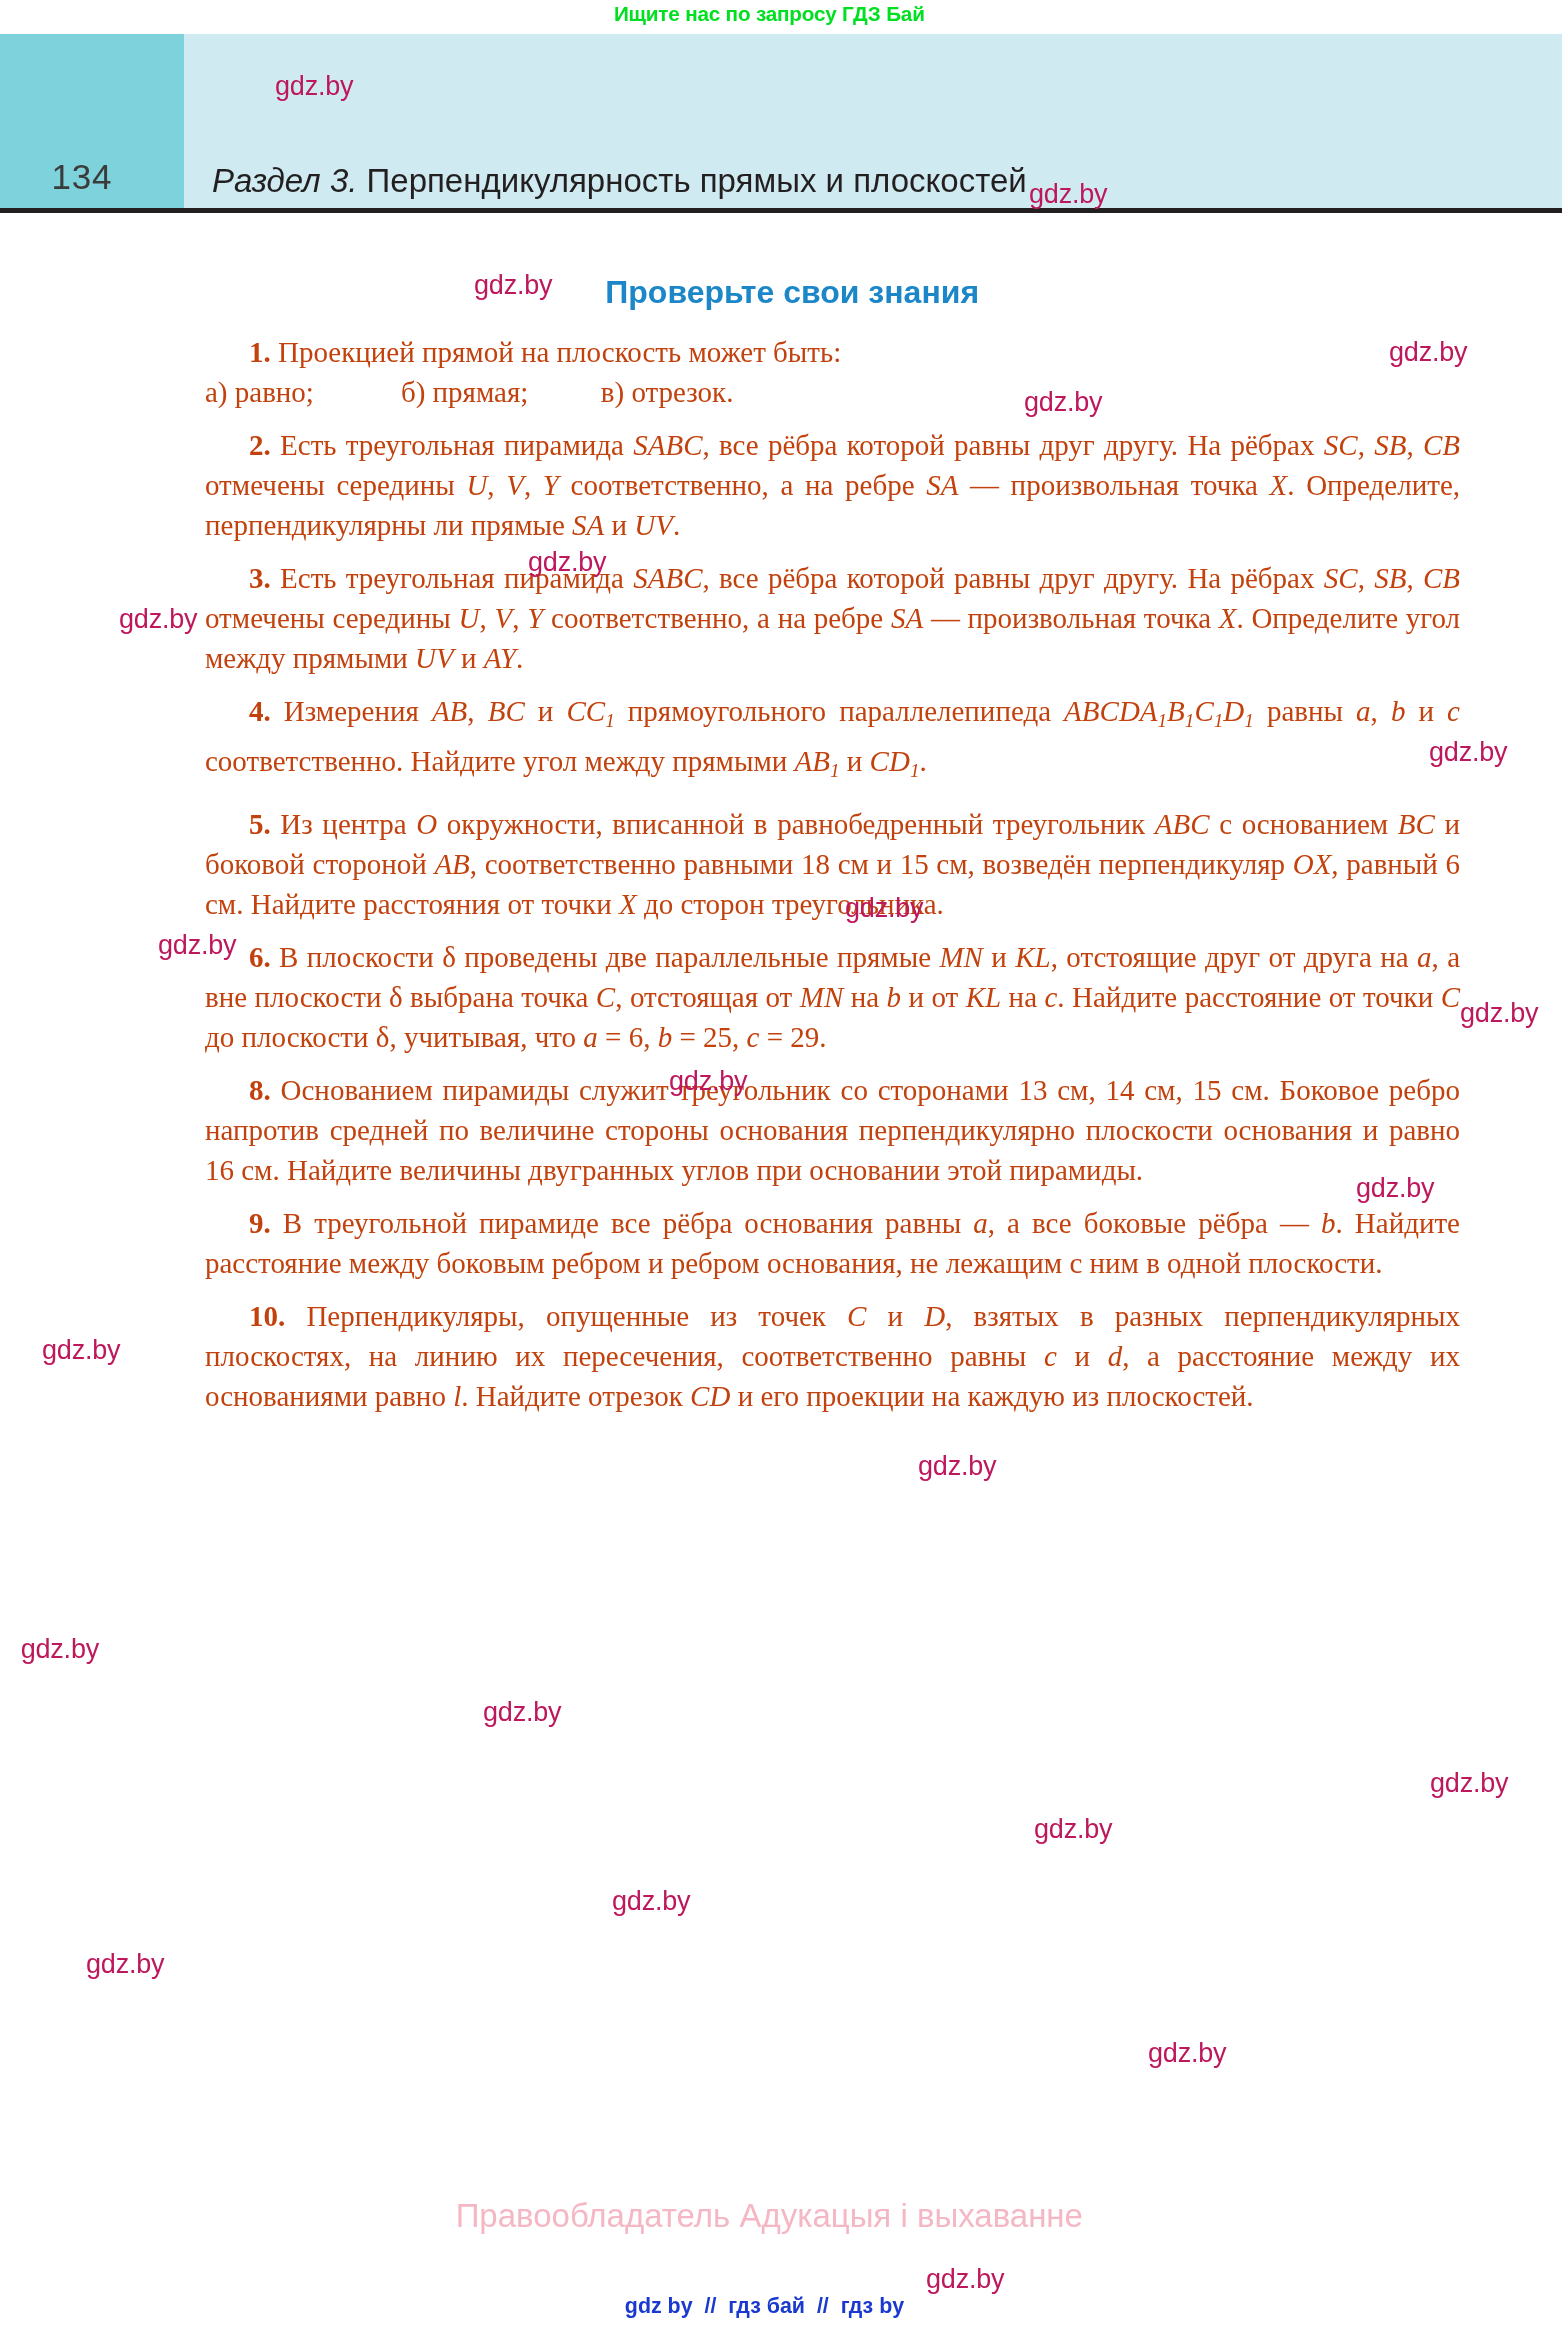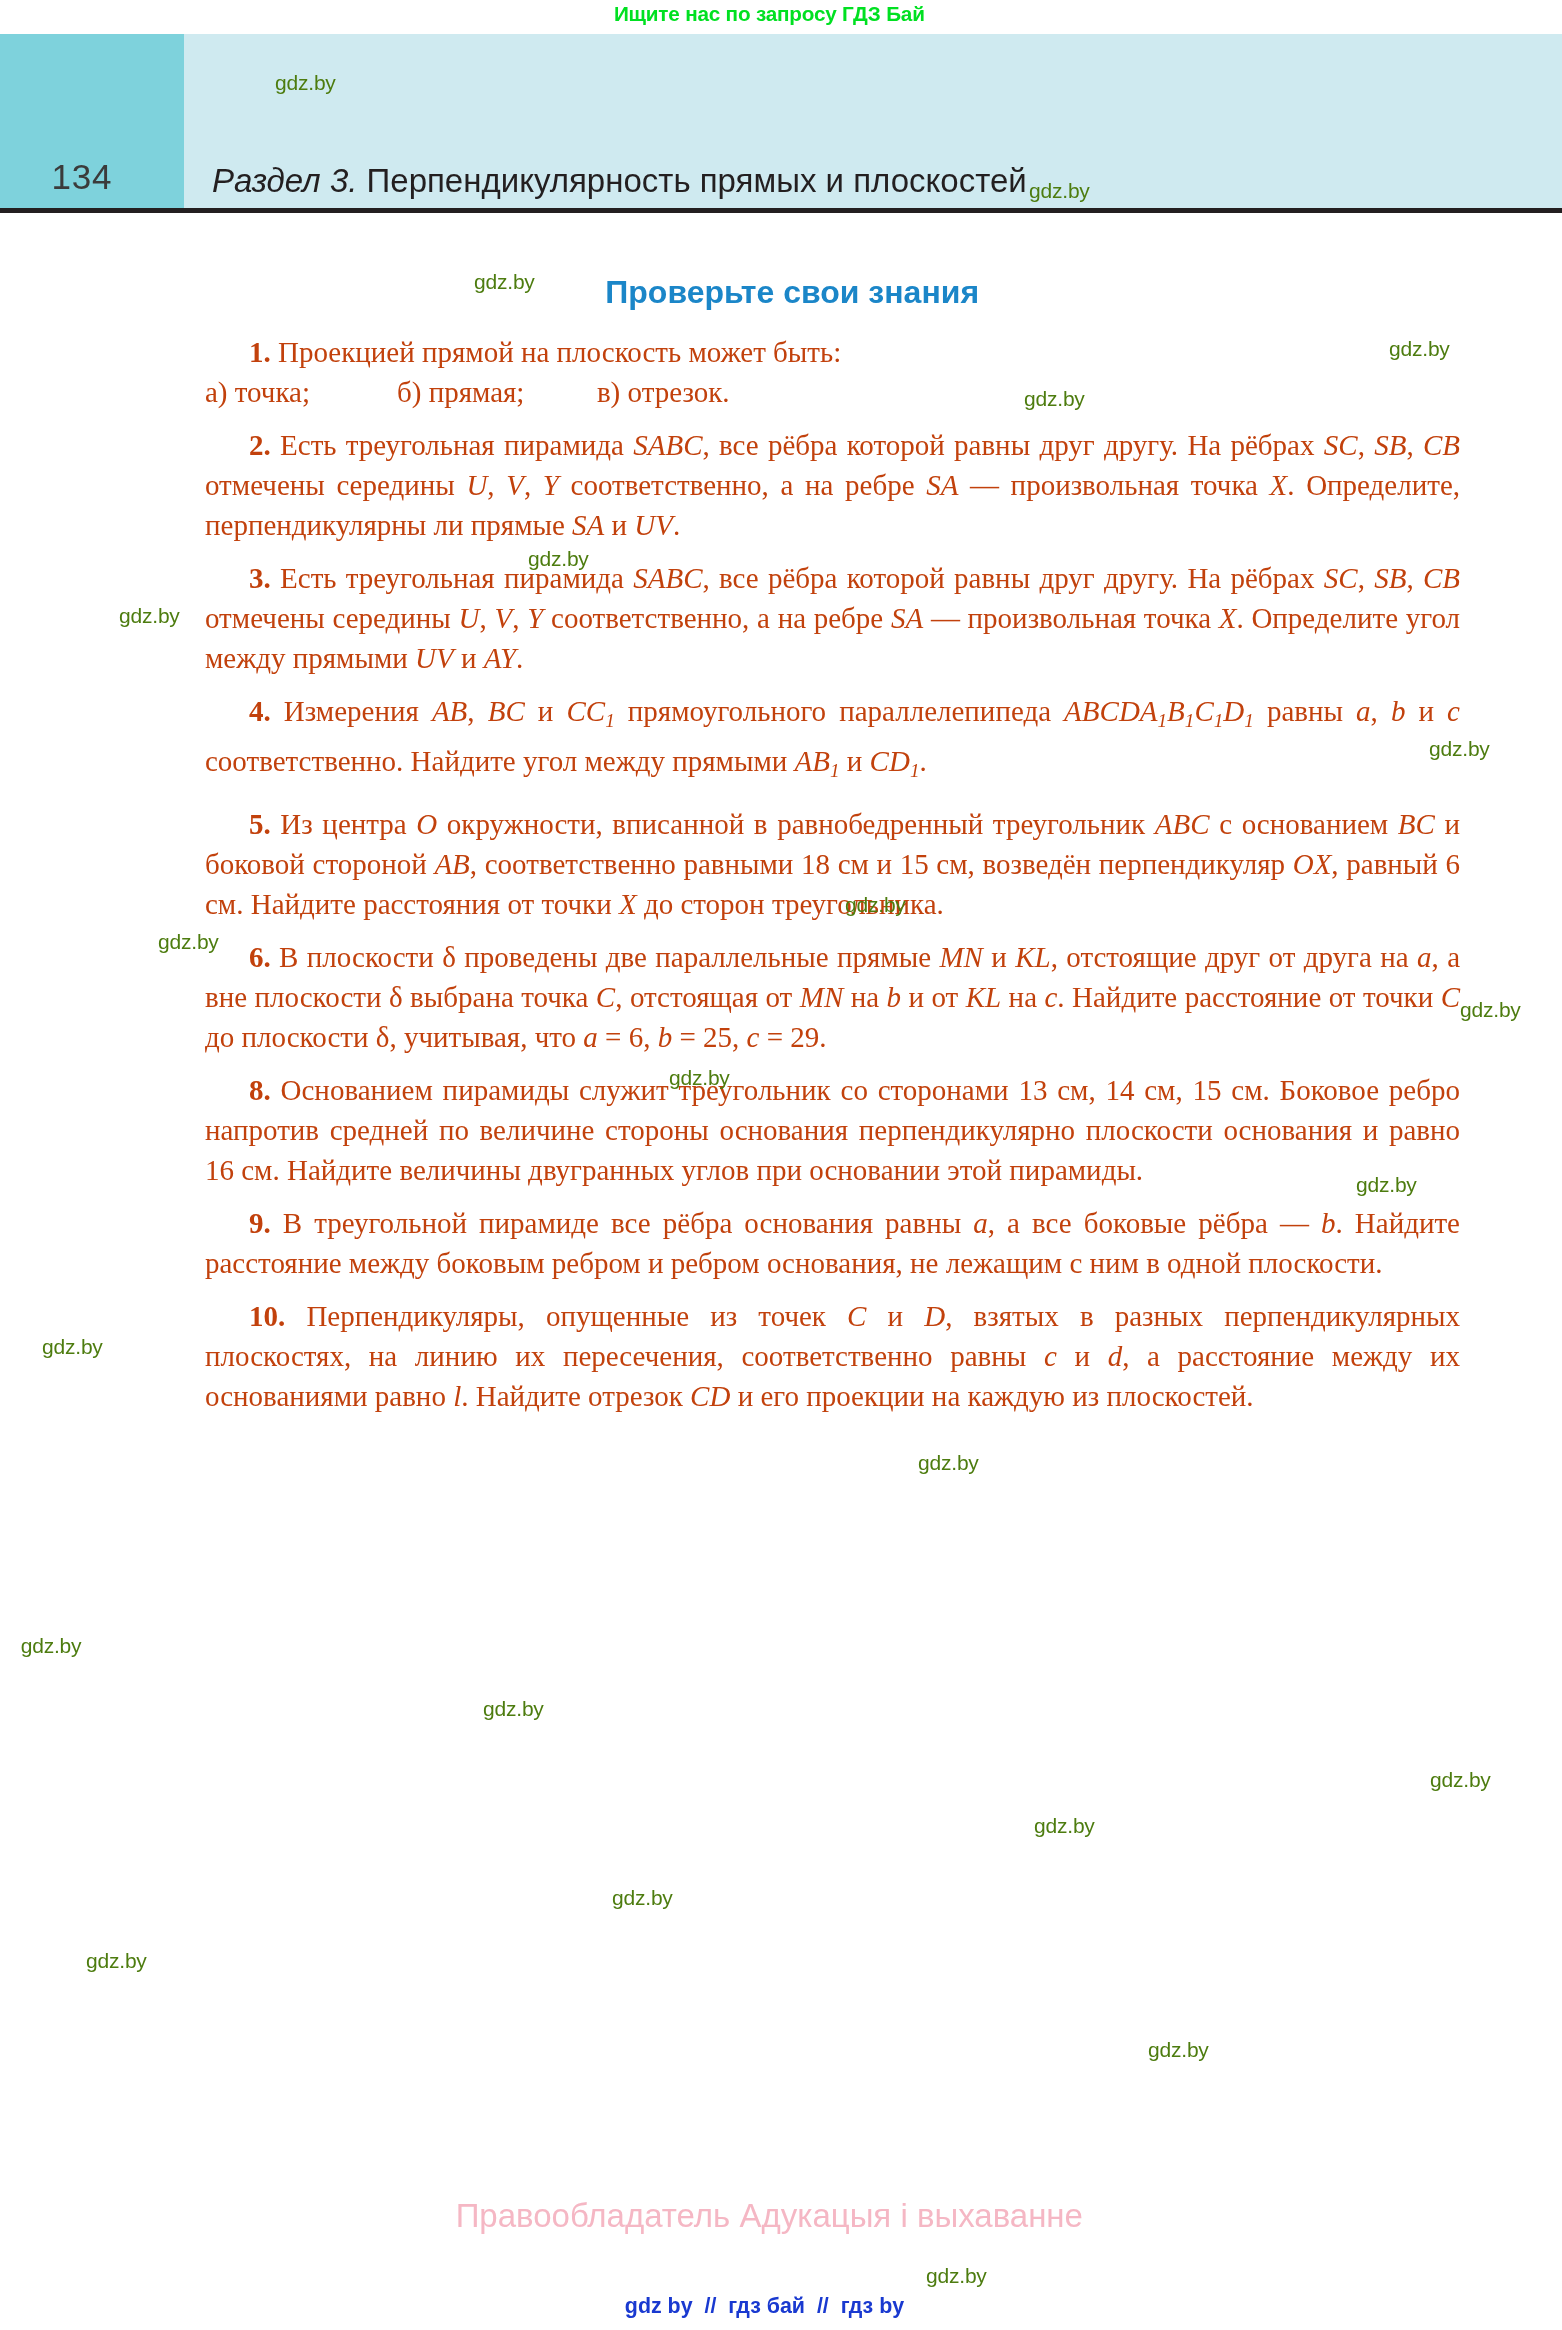--- a/index.html
+++ b/index.html
@@ -134,22 +134,22 @@
     margin: 0;
     text-indent: 0;
     text-align: left;
     white-space: pre;
   }
 
   
   .wm {
     position: absolute;
     font-family: "Liberation Sans", sans-serif;
-    font-size: 21px;
-    color: #4d7c0f;
+    font-size: 27px;
+    color: #be185d;
     white-space: nowrap;
     letter-spacing: -0.2px;
   }
 
   
   .copyright {
     position: absolute;
     left: 0;
     top: 2197px;
     width: 1563px;
@@ -187,21 +187,21 @@
 <div class="head-rule"></div>
 
 <div class="content">
 
   <div class="section-title">Проверьте свои знания</div>
 
   <div class="body-block">
 
     <p class="para"><b>1.</b><span> Проекцией прямой на плоскость может быть:</span></p>
 
-    <p class="para choices"><span>а) точка;            б) прямая;          в) отрезок.</span></p>
+    <p class="para choices"><span>а) равно;            б) прямая;          в) отрезок.</span></p>
 
     <p class="para gap"><b>2.</b> Есть треугольная пирамида <i>SABC</i>, все рёбра которой равны друг другу. На рёбрах <i>SC</i>, <i>SB</i>, <i>CB</i> отмечены середины <i>U</i>, <i>V</i>, <i>Y</i> соответственно, а на ребре <i>SA</i> — произвольная точка <i>X</i>. Определите, перпендикулярны ли прямые <i>SA</i> и <i>UV</i>.</p>
 
     <p class="para gap"><b>3.</b> Есть треугольная пирамида <i>SABC</i>, все рёбра которой равны друг другу. На рёбрах <i>SC</i>, <i>SB</i>, <i>CB</i> отмечены середины <i>U</i>, <i>V</i>, <i>Y</i> соответственно, а на ребре <i>SA</i> — произвольная точка <i>X</i>. Определите угол между прямыми <i>UV</i> и <i>AY</i>.</p>
 
     <p class="para gap"><b>4.</b> Измерения <i>AB</i>, <i>BC</i> и <i>CC</i><span class="sub">1</span> прямоугольного параллелепипеда <i>ABCDA</i><span class="sub">1</span><i>B</i><span class="sub">1</span><i>C</i><span class="sub">1</span><i>D</i><span class="sub">1</span> равны <i>a</i>, <i>b</i> и <i>c</i> соответственно. Найдите угол между прямыми <i>AB</i><span class="sub">1</span> и <i>CD</i><span class="sub">1</span>.</p>
 
     <p class="para gap"><b>5.</b> Из центра <i>O</i> окружности, вписанной в равнобедренный треугольник <i>ABC</i> с основанием <i>BC</i> и боковой стороной <i>AB</i>, соответственно равными 18 см и 15 см, возведён перпендикуляр <i>OX</i>, равный 6 см. Найдите расстояния от точки <i>X</i> до сторон треугольника.</p>
 
     <p class="para gap"><b>6.</b> В плоскости δ проведены две параллельные прямые <i>MN</i> и <i>KL</i>, отстоящие друг от друга на <i>a</i>, а вне плоскости δ выбрана точка <i>C</i>, отстоящая от <i>MN</i> на <i>b</i> и от <i>KL</i> на <i>c</i>. Найдите расстояние от точки <i>C</i> до плоскости δ, учитывая, что <i>a</i> = 6, <i>b</i> = 25, <i>c</i> = 29.</p>

